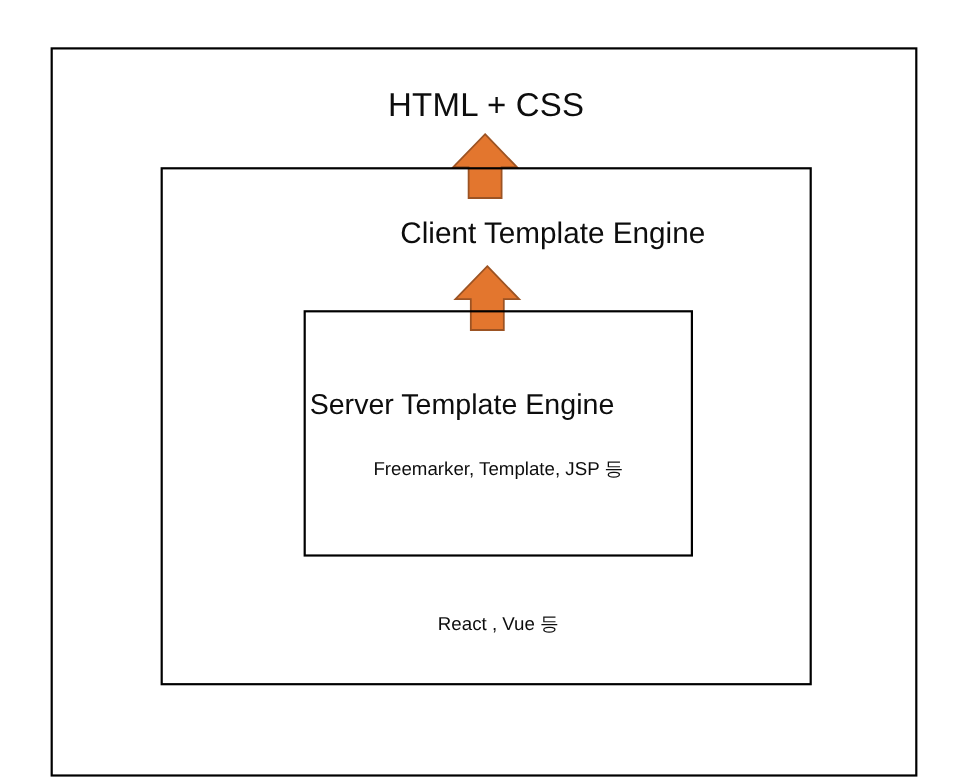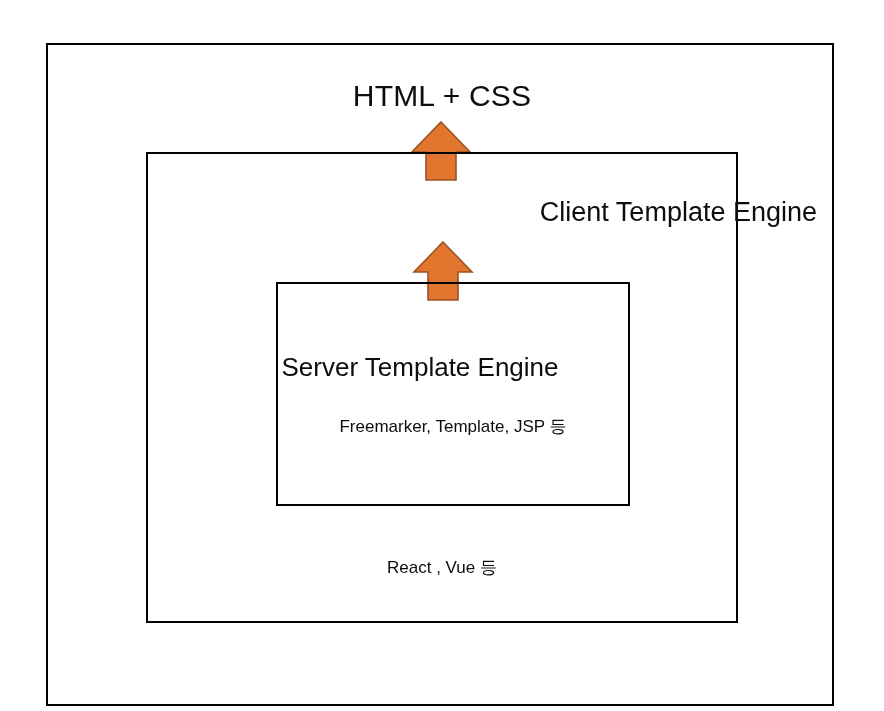--- a/index.html
+++ b/index.html
@@ -50,39 +50,39 @@
     white-space: nowrap;
     line-height: 1;
   }
   #title-html-css {
     left: 0; top: 64px;
     width: 884px;
     font-size: 30px;
     letter-spacing: 0.2px;
   }
   #label-client {
-    left: 128px; top: 182px;
+    left: 158px; top: 182px;
     width: 689px;
     font-size: 27px;
-    text-align: right;
   }
   #label-server {
     left: 276px; top: 337px;
     width: 288px;
     font-size: 26px;
   }
   #label-server-sub {
     left: 276px; top: 401px;
     width: 354px;
     font-size: 17px;
   }
   #label-client-sub {
     left: 146px; top: 542px;
     width: 592px;
     font-size: 17px;
+    padding-left: 11px;
   }
 
   
   .arrow-up {
     position: absolute;
     width: 62px;
     height: 60px;
   }
   #arrow-to-html {
     left: 410px;

